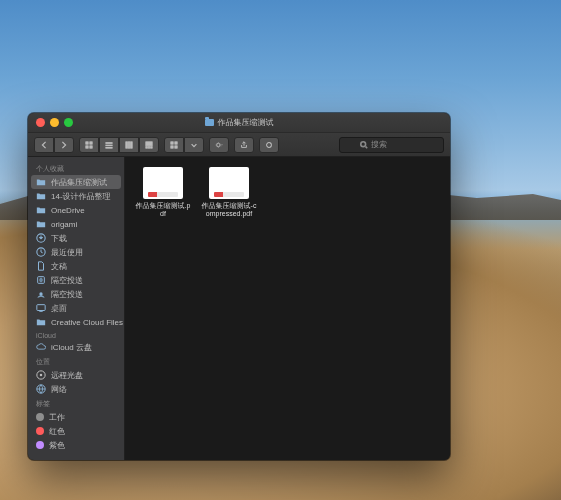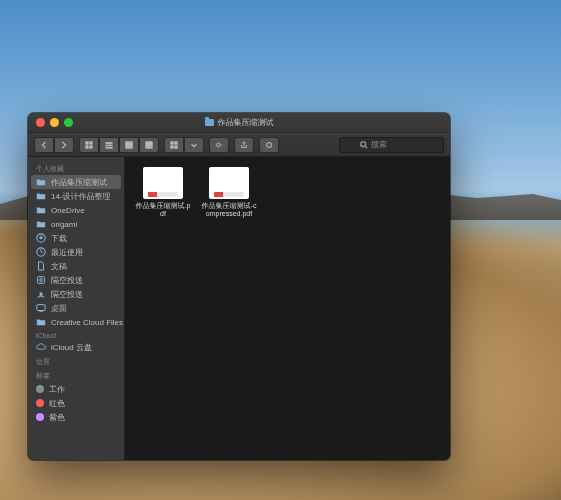--- a/index.html
+++ b/index.html
@@ -294,20 +294,40 @@
           <div class="side-item">
             <span class="side-icon">
               <svg viewBox="0 0 14 10">
                 <path d="M4 8a3 3 0 010-6 4 4 0 017 1 2.5 2.5 0 010 5z" fill="none" stroke="#8cb4d6" stroke-width="1.2"></path>
               </svg>
             </span>
             <span>iCloud 云盘</span>
           </div>
         </div>
       <div class="sec-header">位置</div>
+      <div id="sb-loc">
+          <div class="side-item">
+            <span class="side-icon">
+              <svg viewBox="0 0 12 12">
+                <circle cx="6" cy="6" r="5" fill="none" stroke="#bbb" stroke-width="1.2"></circle>
+                <circle cx="6" cy="6" r="1.5" fill="#bbb"></circle>
+              </svg>
+            </span>
+            <span>远程光盘</span>
+          </div>
+          <div class="side-item">
+            <span class="side-icon">
+              <svg viewBox="0 0 12 12">
+                <circle cx="6" cy="6" r="5" fill="none" stroke="#8cb4d6" stroke-width="1.2"></circle>
+                <path d="M1 6h10M6 1a8 8 0 010 10M6 1a8 8 0 000 10" fill="none" stroke="#8cb4d6" stroke-width="1"></path>
+              </svg>
+            </span>
+            <span>网络</span>
+          </div>
+        </div>
       <div class="sec-header">标签</div>
       <div id="sb-tags">
           <div class="side-item">
             <span class="tag-dot" style="background: rgb(142, 142, 142);"></span>
             <span>工作</span>
           </div>
           <div class="side-item">
             <span class="tag-dot" style="background: rgb(255, 91, 91);"></span>
             <span>红色</span>
           </div>

